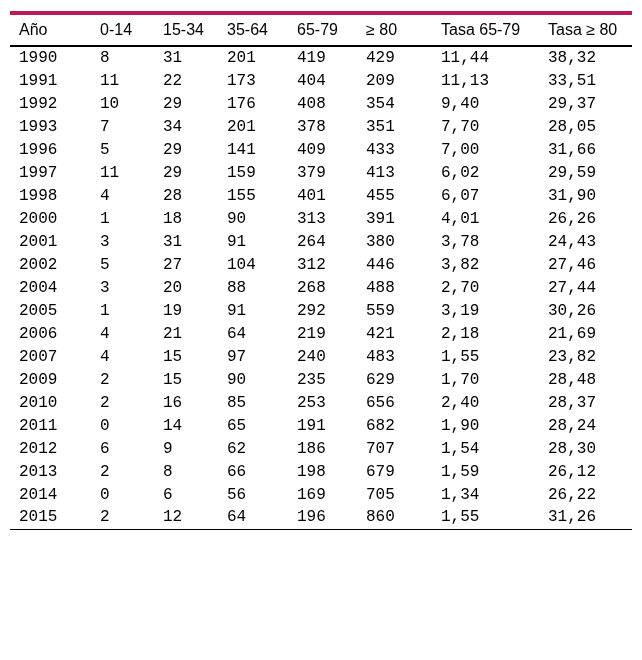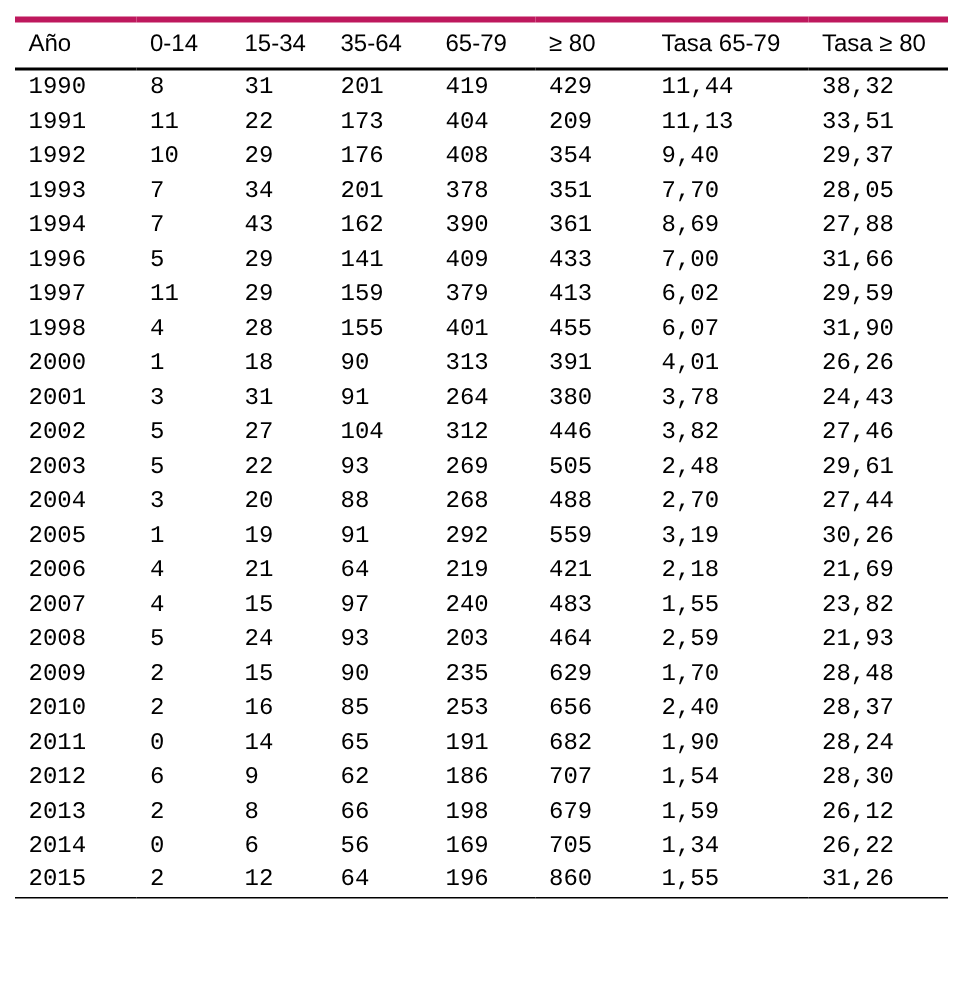--- a/index.html
+++ b/index.html
@@ -111,30 +111,20 @@
           <td>1993</td>
           <td>7</td>
           <td>34</td>
           <td>201</td>
           <td>378</td>
           <td>351</td>
           <td>7,70</td>
           <td>28,05</td>
         </tr>
         <tr>
-          <td>1994</td>
-          <td>7</td>
-          <td>43</td>
-          <td>162</td>
-          <td>390</td>
-          <td>361</td>
-          <td>8,69</td>
-          <td>27,88</td>
-        </tr>
-        <tr>
           <td>1996</td>
           <td>5</td>
           <td>29</td>
           <td>141</td>
           <td>409</td>
           <td>433</td>
           <td>7,00</td>
           <td>31,66</td>
         </tr>
         <tr>
@@ -181,30 +171,20 @@
           <td>2002</td>
           <td>5</td>
           <td>27</td>
           <td>104</td>
           <td>312</td>
           <td>446</td>
           <td>3,82</td>
           <td>27,46</td>
         </tr>
         <tr>
-          <td>2003</td>
-          <td>5</td>
-          <td>22</td>
-          <td>93</td>
-          <td>269</td>
-          <td>505</td>
-          <td>2,48</td>
-          <td>29,61</td>
-        </tr>
-        <tr>
           <td>2004</td>
           <td>3</td>
           <td>20</td>
           <td>88</td>
           <td>268</td>
           <td>488</td>
           <td>2,70</td>
           <td>27,44</td>
         </tr>
         <tr>
@@ -231,30 +211,20 @@
           <td>2007</td>
           <td>4</td>
           <td>15</td>
           <td>97</td>
           <td>240</td>
           <td>483</td>
           <td>1,55</td>
           <td>23,82</td>
         </tr>
         <tr>
-          <td>2008</td>
-          <td>5</td>
-          <td>24</td>
-          <td>93</td>
-          <td>203</td>
-          <td>464</td>
-          <td>2,59</td>
-          <td>21,93</td>
-        </tr>
-        <tr>
           <td>2009</td>
           <td>2</td>
           <td>15</td>
           <td>90</td>
           <td>235</td>
           <td>629</td>
           <td>1,70</td>
           <td>28,48</td>
         </tr>
         <tr>

